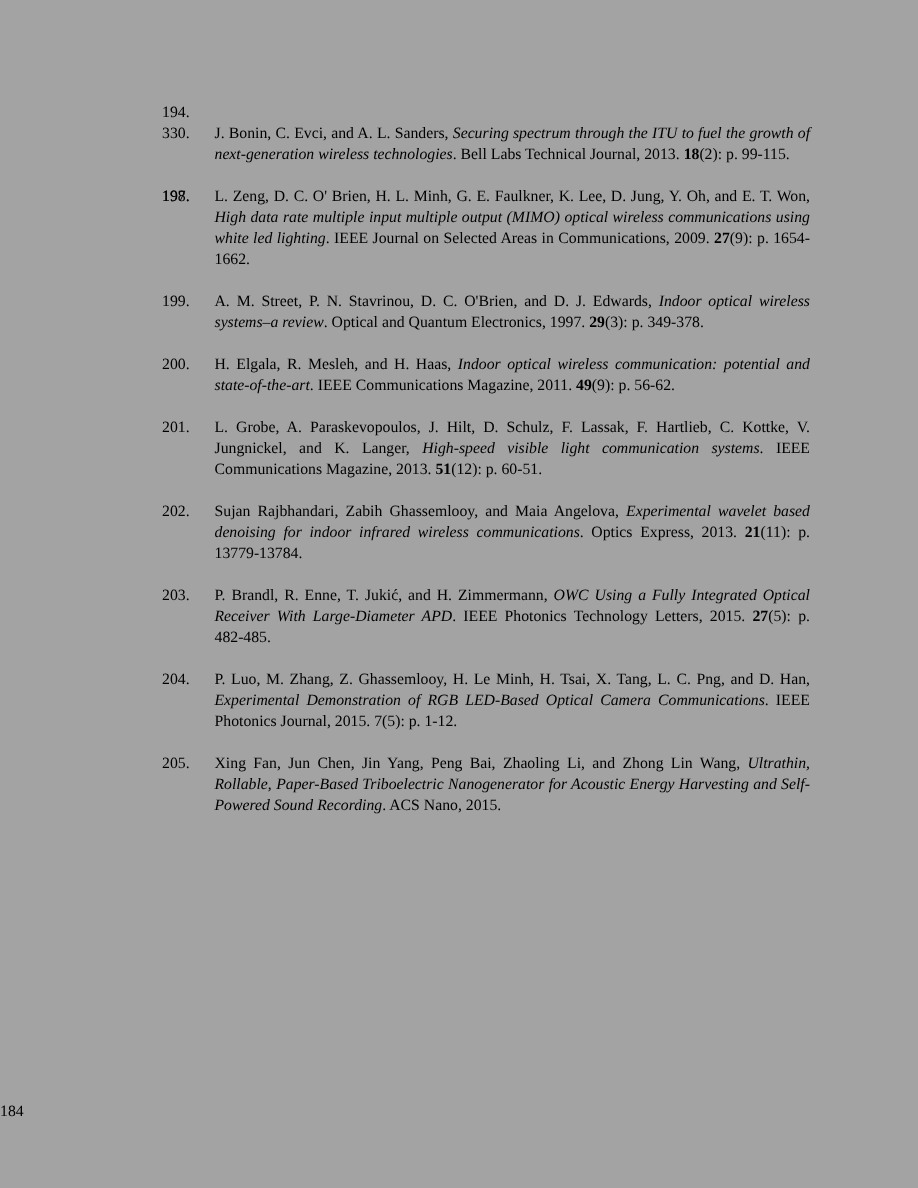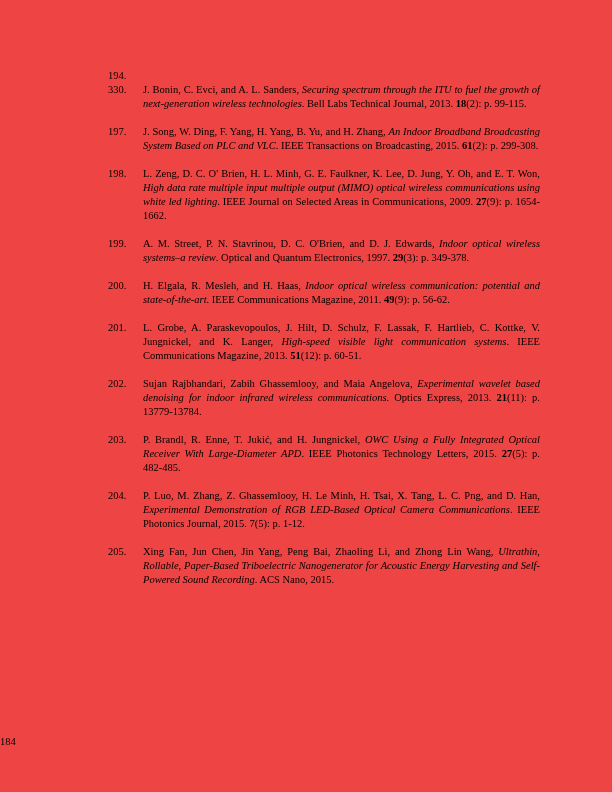--- a/index.html
+++ b/index.html
@@ -4,21 +4,21 @@
 <style>
   html, body {
     margin: 0;
     padding: 0;
     background: #e8e8e8;
   }
   .page {
     position: relative;
     width: 612px;
     height: 792px;
-    background: #ef4444;
+    background: #a3a3a3;
     font-family: "Liberation Serif", "DejaVu Serif", serif;
     color: #000000;
     overflow: hidden;
     margin: 0 auto;
   }
   .ref-list {
     position: absolute;
     top: 69px;
     left: 108px;
     right: 72px;
@@ -57,21 +57,20 @@
   </div>
 
 
   <div class="ref">
     <span class="ref-num">330.</span>
     <span><span>J. Bonin, C. Evci, and A. L. Sanders, </span><span class="it">Securing spectrum through the ITU to fuel the growth of next-generation wireless technologies</span><span>. Bell Labs Technical Journal, 2013. </span><span class="bd">18</span><span>(2): p. 99-115.</span></span>
   </div>
 
   <div class="ref">
     <span class="ref-num">197.</span>
-    <span><span>J. Song, W. Ding, F. Yang, H. Yang, B. Yu, and H. Zhang, </span><span class="it">An Indoor Broadband Broadcasting System Based on PLC and VLC</span><span>. IEEE Transactions on Broadcasting, 2015. </span><span class="bd">61</span><span>(2): p. 299-308.</span></span>
   </div>
 
   <div class="ref">
     <span class="ref-num">198.</span>
     <span><span>L. Zeng, D. C. O' Brien, H. L. Minh, G. E. Faulkner, K. Lee, D. Jung, Y. Oh, and E. T. Won, </span><span class="it">High data rate multiple input multiple output (MIMO) optical wireless communications using white led lighting</span><span>. IEEE Journal on Selected Areas in Communications, 2009. </span><span class="bd">27</span><span>(9): p. 1654-1662.</span></span>
   </div>
 
   <div class="ref">
     <span class="ref-num">199.</span>
     <span><span>A. M. Street, P. N. Stavrinou, D. C. O'Brien, and D. J. Edwards, </span><span class="it">Indoor optical wireless systems–a review</span><span>. Optical and Quantum Electronics, 1997. </span><span class="bd">29</span><span>(3): p. 349-378.</span></span>
@@ -87,21 +86,21 @@
     <span><span>L. Grobe, A. Paraskevopoulos, J. Hilt, D. Schulz, F. Lassak, F. Hartlieb, C. Kottke, V. Jungnickel, and K. Langer, </span><span class="it">High-speed visible light communication systems</span><span>. IEEE Communications Magazine, 2013. </span><span class="bd">51</span><span>(12): p. 60-51.</span></span>
   </div>
 
   <div class="ref">
     <span class="ref-num">202.</span>
     <span><span>Sujan Rajbhandari, Zabih Ghassemlooy, and Maia Angelova, </span><span class="it">Experimental wavelet based denoising for indoor infrared wireless communications</span><span>. Optics Express, 2013. </span><span class="bd">21</span><span>(11): p. 13779-13784.</span></span>
   </div>
 
   <div class="ref">
     <span class="ref-num">203.</span>
-    <span><span>P. Brandl, R. Enne, T. Jukić, and H. Jungnickel, </span><span class="it">OWC Using a Fully Integrated Optical Receiver With Large-Diameter APD</span><span>. IEEE Photonics Technology Letters, 2015. </span><span class="bd">27</span><span>(5): p. 482-485.</span></span>
+    <span><span>P. Brandl, R. Enne, T. Jukić, and H. Zimmermann, </span><span class="it">OWC Using a Fully Integrated Optical Receiver With Large-Diameter APD</span><span>. IEEE Photonics Technology Letters, 2015. </span><span class="bd">27</span><span>(5): p. 482-485.</span></span>
   </div>
 
   <div class="ref">
     <span class="ref-num">204.</span>
     <span><span>P. Luo, M. Zhang, Z. Ghassemlooy, H. Le Minh, H. Tsai, X. Tang, L. C. Png, and D. Han, </span><span class="it">Experimental Demonstration of RGB LED-Based Optical Camera Communications</span><span>. IEEE Photonics Journal, 2015. 7(5): p. 1-12.</span></span>
   </div>
 
   <div class="ref">
     <span class="ref-num">205.</span>
     <span><span>Xing Fan, Jun Chen, Jin Yang, Peng Bai, Zhaoling Li, and Zhong Lin Wang, </span><span class="it">Ultrathin, Rollable, Paper-Based Triboelectric Nanogenerator for Acoustic Energy Harvesting and Self-Powered Sound Recording</span><span>. ACS Nano, 2015.</span></span>

